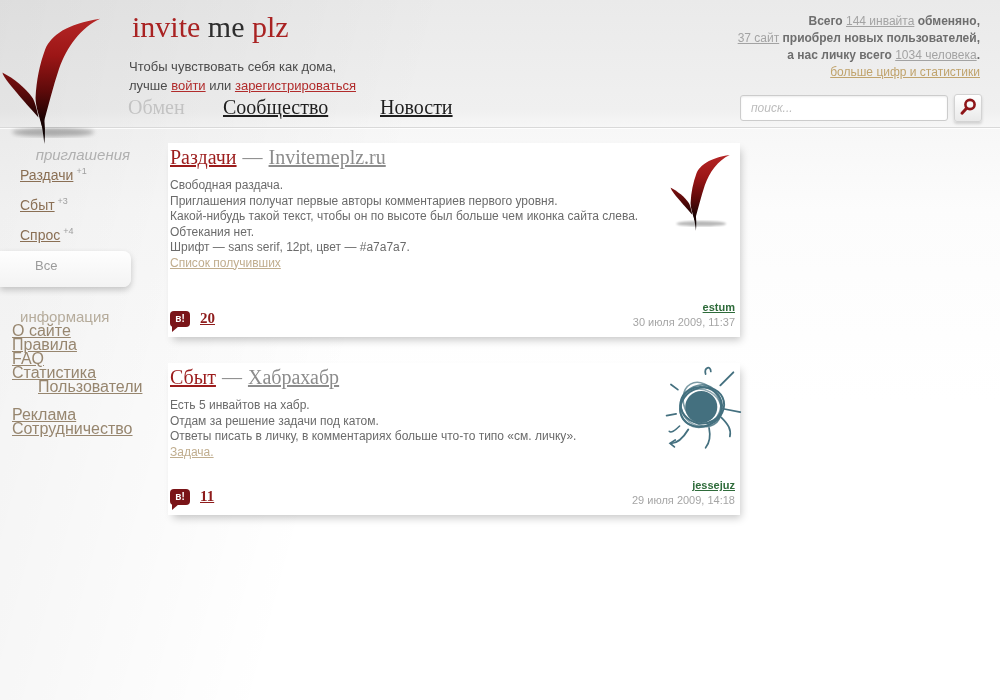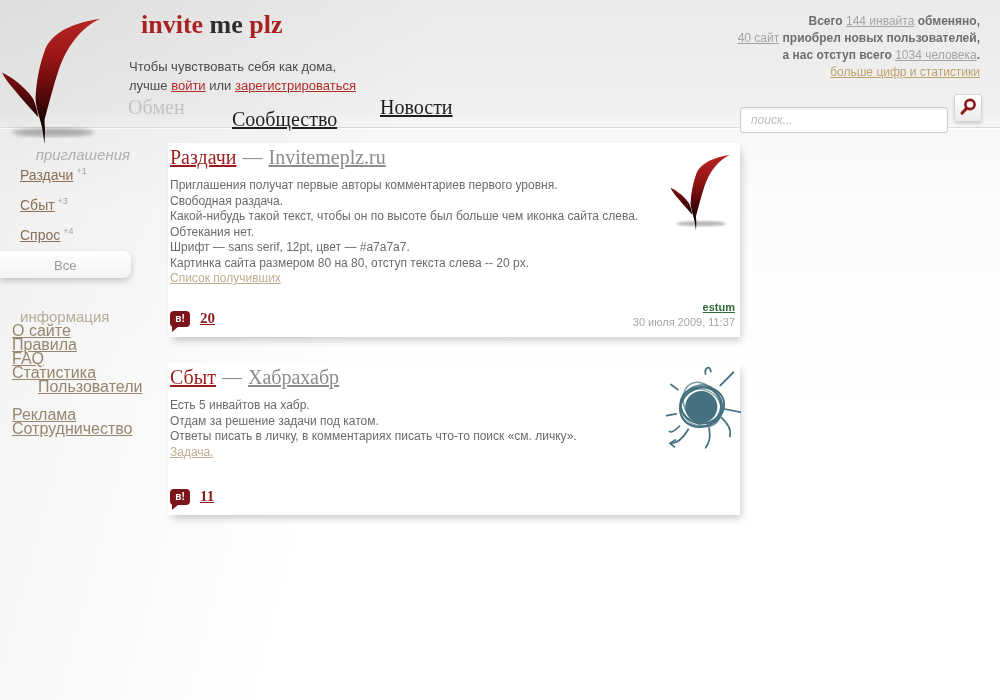--- a/index.html
+++ b/index.html
@@ -8,45 +8,45 @@
     position:relative; width:1000px; height:700px; overflow:hidden;
     background:
       linear-gradient(105deg, rgba(0,0,0,0.055), rgba(0,0,0,0) 38%),
       linear-gradient(180deg, #eaeaea 0px, #f0f0f0 110px, #f7f7f7 128px, #fcfcfc 210px, #ffffff 400px);
   }
   .separator { position:absolute; left:0; top:127px; width:1000px; height:1px; background:#d9d9d9; }
   .separator-hl { position:absolute; left:0; top:128px; width:1000px; height:1px; background:rgba(255,255,255,.8); }
 
   
   .logo-bird { position:absolute; left:2px; top:4px; width:118px; height:142px; z-index:5; cursor:pointer; }
-  .site-title { position:absolute; left:141px; top:10px; font-family:"Liberation Serif", serif; font-size:26px; font-weight:bold; letter-spacing:0; }
+  .site-title { position:absolute; left:132px; top:10px; font-family:"Liberation Serif", serif; font-size:30px; font-weight:normal; letter-spacing:0; }
   .site-title .red { color:#a92222; }
   .site-title .dark { color:#2e2e2e; }
   .tagline { position:absolute; left:129px; top:57px; font-size:13px; color:#4c4c4c; line-height:19px; }
   .tagline a { color:#b12b2b; text-decoration:underline; cursor:pointer; }
   .nav-item { position:absolute; top:96px; font-family:"Liberation Serif", serif; font-size:20px; color:#1f1f1f; text-decoration:underline; cursor:pointer; }
   .nav-item.active { color:#c3c3c3; text-decoration:none; }
-  .nav-exchange { left:128px; } .nav-community { left:232px;margin-top:12px; } .nav-news { left:380px; }
+  .nav-exchange { left:128px; } .nav-community { left:223px; } .nav-news { left:380px; }
 
   .stats { position:absolute; right:20px; top:13px; text-align:right; font-size:12px; line-height:17px; color:#6e6e6e; font-weight:bold; }
   .stats a { color:#a3a3a3; font-weight:normal; text-decoration:underline; cursor:pointer; }
   .stats .gold { color:#c0a36c; font-weight:normal; }
 
   .search-input { position:absolute; left:740px; top:95px; width:208px; height:26px; border:1px solid #ccc; border-radius:3px;
-    padding:7px 10px; font-size:12px; color:#555; background:#fff; box-shadow:inset 0 1px 2px rgba(0,0,0,.08); outline:none;margin-top:12px; }
+    padding:7px 10px; font-size:12px; color:#555; background:#fff; box-shadow:inset 0 1px 2px rgba(0,0,0,.08); outline:none; }
   .search-input::placeholder { color:#bcbcbc; font-style:italic; }
   .search-btn { position:absolute; left:954px; top:94px; width:28px; height:28px; border:1px solid #d3d3d3; border-radius:3px;
     background:linear-gradient(180deg,#ffffff,#e9e9e9); cursor:pointer; box-shadow:0 2px 3px rgba(0,0,0,.15); padding:0; }
 
   
   .side-label { position:absolute; font-size:15px; color:#b0b0b0; font-style:italic; }
   .lbl-invites { top:146px; right:auto; left:0; width:130px; text-align:right; }
   .side-link-big { position:absolute; left:20px; font-size:14px; color:#8a6f54; text-decoration:underline; cursor:pointer; }
   .side-link-big sup { font-size:9px; color:#9f9f9f; margin-left:3px; text-decoration:none; display:inline-block; }
-  .item-all { position:absolute; left:0; top:251px; width:131px; height:27px; line-height:29px; padding-left:54px;
+  .item-all { position:absolute; left:0; top:251px; width:131px; height:36px; line-height:29px; padding-left:35px;
     background:linear-gradient(180deg,#fefefe,#f3f3f3); border-radius:0 8px 8px 0; box-shadow:0 3px 6px rgba(0,0,0,.2);
     font-size:13px; color:#9b9b9b; cursor:pointer; }
   .lbl-info { top:308px; left:20px; width:auto; font-style:normal; color:#b6ac9c; }
   .side-link-sm { position:absolute; left:12px; font-size:16px; color:#97866f; text-decoration:underline; cursor:pointer; }
 
   
   .post-card { position:absolute; left:168px; width:572px; background:#fff; box-shadow:3px 5px 8px -2px rgba(0,0,0,.22); }
   .post-1 { top:143px; height:194px; }
   .post-2 { top:363px; height:152px; }
   .post-inner { position:relative; width:100%; height:100%; padding:3px 0 0 2px; }
@@ -106,22 +106,22 @@
   <h1 class="site-title"><span class="red">invite</span><span class="dark"> me </span><span class="red">plz</span></h1>
 
   <p class="tagline"><span>Чтобы чувствовать себя как дома,</span><br><span>лучше </span><a>войти</a><span> или </span><a>зарегистрироваться</a></p>
 
   <a class="nav-item active nav-exchange">Обмен</a>
   <a class="nav-item nav-community">Сообщество</a>
   <a class="nav-item nav-news">Новости</a>
 
   <div class="stats">
     <span>Всего </span><a>144 инвайта</a><span> обменяно,</span><br>
-    <a>40 сайт</a><span> приобрел новых пользователей,</span><br>
-    <span>а нас отступ всего </span><a>1034 человека</a><span>.</span><br>
+    <a>37 сайт</a><span> приобрел новых пользователей,</span><br>
+    <span>а нас личку всего </span><a>1034 человека</a><span>.</span><br>
     <a class="gold">больше цифр и статистики</a>
   </div>
 
   <input class="search-input" type="text" placeholder="поиск..." style="">
   <button class="search-btn">
     <span>
       <svg width="22" height="22" viewBox="0 0 22 22">
         <circle cx="13" cy="8.5" r="4.6" fill="none" stroke="#8e1518" stroke-width="2.6"></circle>
         <line x1="9.6" y1="12.2" x2="5" y2="17.2" stroke="#8e1518" stroke-width="3" stroke-linecap="round"></line>
       </svg>
@@ -142,26 +142,25 @@
   <a class="side-link-sm" style="top:350px;">FAQ</a>
   <a class="side-link-sm" style="top:364px;">Статистика</a>
   <a class="side-link-sm" style="top:378px;padding-left:26px;">Пользователи</a>
   <a class="side-link-sm" style="top:406px;">Реклама</a>
   <a class="side-link-sm" style="top:420px;">Сотрудничество</a>
 
   <div class="post-card post-1">
     <div class="post-inner">
       <div class="post-title"><a class="cat">Раздачи</a><span class="dash">—</span><a class="site">Invitemeplz.ru</a></div>
       <div class="post-body">
+        <div>Свободная раздача.</div>
         <div>Приглашения получат первые авторы комментариев первого уровня.</div>
-        <div>Свободная раздача.</div>
         <div>Какой-нибудь такой текст, чтобы он по высоте был больше чем иконка сайта слева.</div>
         <div>Обтекания нет.</div>
         <div>Шрифт — sans serif, 12pt, цвет — #a7a7a7.</div>
-        <div>Картинка сайта размером 80 на 80, отступ текста слева -- 20 px.</div>
         <a class="post-more">Список получивших</a>
       </div>
       <div class="post-icon">
         <svg width="72" height="86" viewBox="0 0 120 145">
             <use href="#bird-symbol"></use>
           </svg>
       </div>
       <div class="post-footer-left">
         <div class="bubble">в!</div>
         <a class="comments-count">20</a>
@@ -172,21 +171,21 @@
       </div>
     </div>
   </div>
 
   <div class="post-card post-2">
     <div class="post-inner">
       <div class="post-title"><a class="cat">Сбыт</a><span class="dash">—</span><a class="site">Хабрахабр</a></div>
       <div class="post-body">
         <div>Есть 5 инвайтов на хабр.</div>
         <div>Отдам за решение задачи под катом.</div>
-        <div>Ответы писать в личку, в комментариях писать что-то поиск «см. личку».</div>
+        <div>Ответы писать в личку, в комментариях больше что-то типо «см. личку».</div>
         <a class="post-more">Задача.</a>
       </div>
       <div class="post-icon" style="top:0;">
         <svg width="78" height="88" viewBox="0 0 90 100">
           <g stroke="#44707f" fill="none" stroke-linecap="round">
             <circle cx="43" cy="50" r="18.5" fill="#44707f" stroke="none"></circle>
             <ellipse cx="43" cy="48" rx="24" ry="21" stroke-width="2.4" transform="rotate(10 43 48)"></ellipse>
             <ellipse cx="44" cy="50" rx="26" ry="22" stroke-width="2.2" transform="rotate(-25 44 50)"></ellipse>
             <ellipse cx="42" cy="49" rx="23" ry="25" stroke-width="2" opacity="0.8" transform="rotate(35 42 49)"></ellipse>
             <ellipse cx="44" cy="47" rx="27" ry="20" stroke-width="1.8" opacity="0.7" transform="rotate(60 44 47)"></ellipse>
@@ -201,15 +200,19 @@
             <path d="M28,76 C22,86 16,92 8,92" stroke-width="2.2"></path>
             <path d="M12,96 L7,92 L13,88" stroke-width="2"></path>
             <path d="M18,72 C12,78 8,80 6,78" stroke-width="1.8"></path>
           </g>
         </svg>
       </div>
       <div class="post-footer-left">
         <div class="bubble">в!</div>
         <a class="comments-count">11</a>
       </div>
+      <div class="post-footer-right">
+        <a class="post-author">jessejuz</a><br>
+        <span class="post-date">29 июля 2009, 14:18</span>
+      </div>
     </div>
   </div>
 </div>
 
 </body></html>

